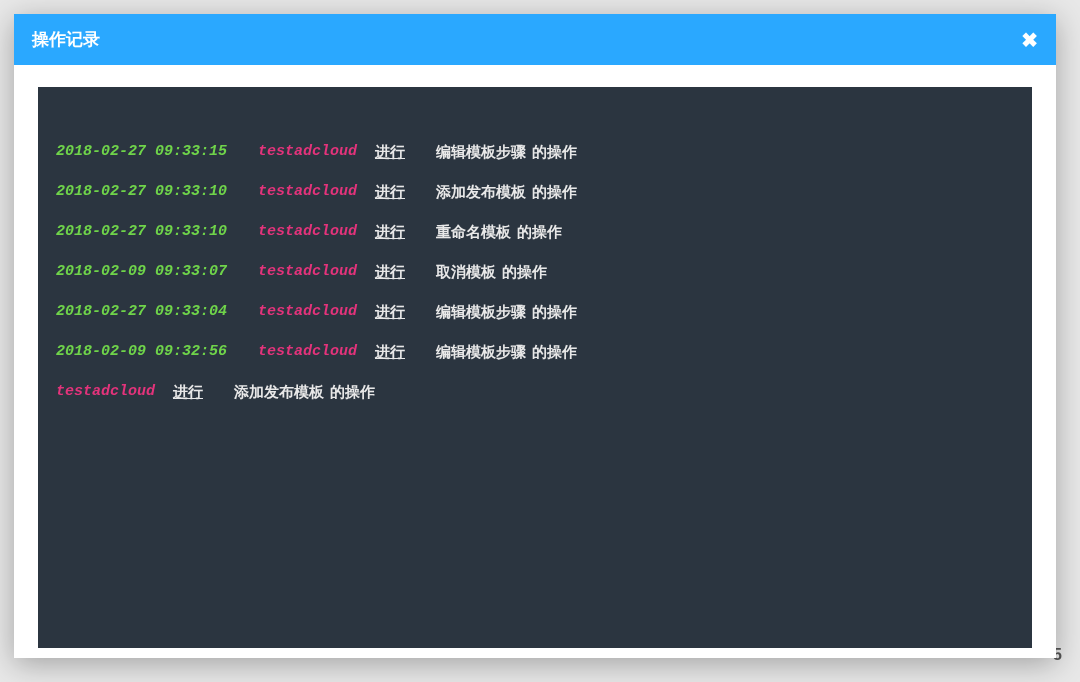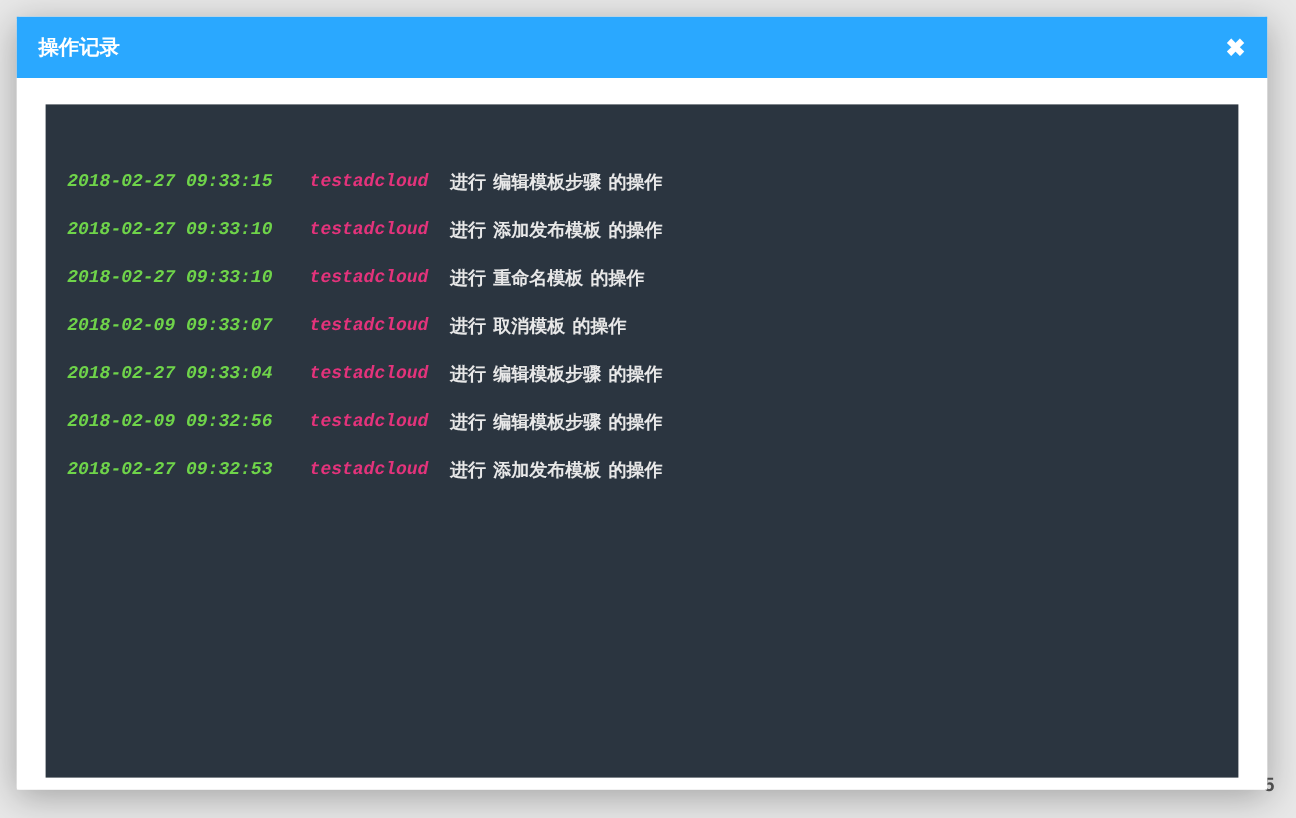--- a/index.html
+++ b/index.html
@@ -34,21 +34,21 @@
       box-shadow: 0 6px 30px rgba(0,0,0,0.3);
       display: flex;
       flex-direction: column;
     }
     .modal-header {
       background: #2aa8ff;
       color: #fff;
       padding: 14px 18px;
       display: flex;
       justify-content: space-between;
-      align-items: flex-end;
+      align-items: center;
     }
     .modal-title {
       font-size: 17px;
       font-weight: bold;
     }
     .close-icon {
       font-size: 20px;
       font-weight: bold;
       cursor: pointer;
       line-height: 1;
@@ -83,23 +83,25 @@
     .log-user {
       color: #e3337b;
       min-width: 105px;
     }
     .log-action {
       color: #e8e8e8;
       font-style: normal;
     }
     .log-action .kw1 {
       margin-right: 6px;
+      text-decoration: underline;
     }
     .log-action .op {
       margin-right: 6px;
+      margin-left: 25px;
     }
     .log-action .kw2 {
       margin-left: 0px;
     }
   </style>
 </head>
 <body>
 
 <div class="backdrop-number">5</div>
 
@@ -134,19 +136,18 @@
           <span class="log-ts">2018-02-27 09:33:04</span>
           <span class="log-user">testadcloud</span>
           <span class="log-action"><span class="kw1">进行</span><span class="op">编辑模板步骤</span><span class="kw2">的操作</span></span>
         </div>
         <div class="log-line">
           <span class="log-ts">2018-02-09 09:32:56</span>
           <span class="log-user">testadcloud</span>
           <span class="log-action"><span class="kw1">进行</span><span class="op">编辑模板步骤</span><span class="kw2">的操作</span></span>
         </div>
         <div class="log-line">
-          <span class="log-ts">2018-02-27 09:32:53</span>
           <span class="log-user">testadcloud</span>
           <span class="log-action"><span class="kw1">进行</span><span class="op">添加发布模板</span><span class="kw2">的操作</span></span>
         </div>
       </div>
   </div>
 </div>
 
 </body></html>

